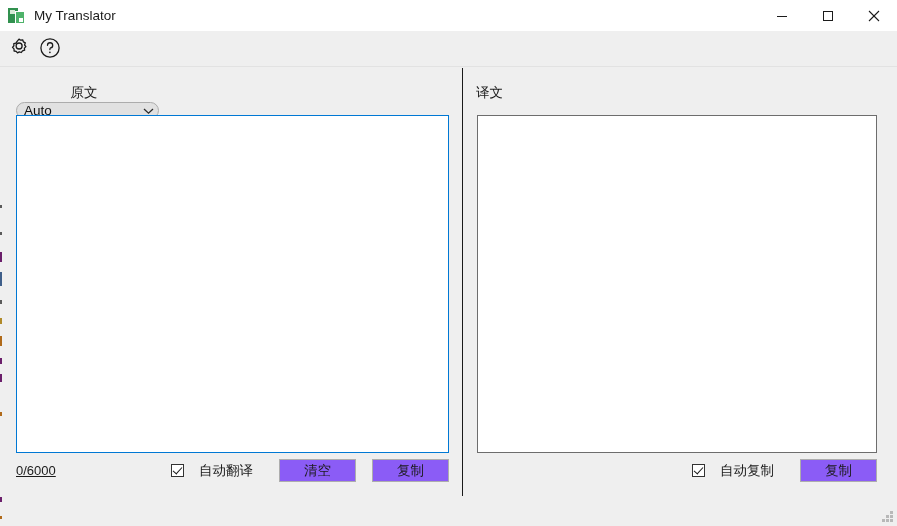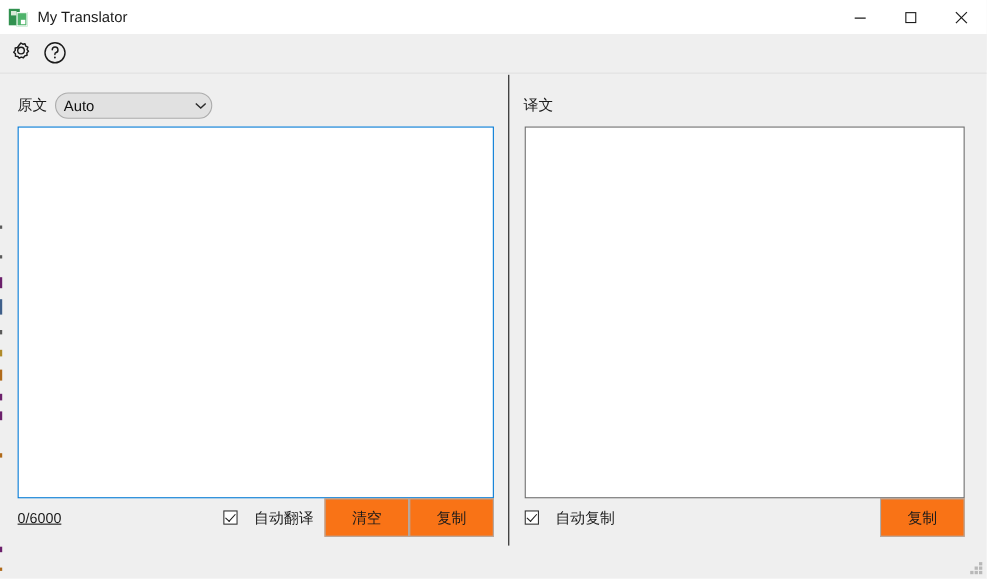--- a/index.html
+++ b/index.html
@@ -142,20 +142,21 @@
     height: 428px;
     background: #1a1a1a;
   }
 
   
   .panel-header {
     position: absolute;
     display: flex;
     align-items: center;
     height: 24px;
+    flex-direction: column;
   }
   .panel-label {
     font-size: 13.5px;
     color: #1b1b1b;
     margin-right: 7px;
     white-space: nowrap;
   }
   .lang-select {
     height: 24px;
     box-sizing: border-box;
@@ -217,21 +218,21 @@
   }
 
   
   .footer-row {
     position: absolute;
     height: 23px;
     display: flex;
     align-items: center;
   }
   #source-footer { left: 16px; top: 459px; width: 433px; }
-  #target-footer { left: 477px; top: 459px; width: 400px; justify-content: space-between; }
+  #target-footer { left: 477px; top: 459px; width: 400px; justify-content: flex-end; }
 
   #char-counter {
     font-size: 13px;
     color: #1b1b1b;
     white-space: nowrap;
     text-decoration: underline;
   }
   .spacer { flex: 1 1 auto; }
 
   .checkbox-item {
@@ -262,33 +263,33 @@
     border: solid #1b1b1b;
     border-width: 0 1.6px 1.6px 0;
     transform: rotate(42deg);
   }
   .cb-label {
     font-size: 13.5px;
     color: #1b1b1b;
   }
 
   .push-button {
-    height: 35px;
-    box-sizing: border-box;
-    background: #f97316;
+    height: 23px;
+    box-sizing: border-box;
+    background: #8b5cf6;
     border: 1px solid #adadad;
     font-size: 13.5px;
     color: #1b1b1b;
     font-family: "Liberation Sans", "DejaVu Sans", sans-serif;
     padding: 0;
     display: flex;
     align-items: center;
     justify-content: center;
     cursor: default;
-    margin-left: 0;
+    margin-left: 16px;
     flex: 0 0 auto;
   }
   #clear-button { width: 77px; }
   #copy-source-button { width: 77px; }
   #copy-target-button { width: 77px; }
 
   
   #resize-grip {
     position: absolute;
     right: 3px;

